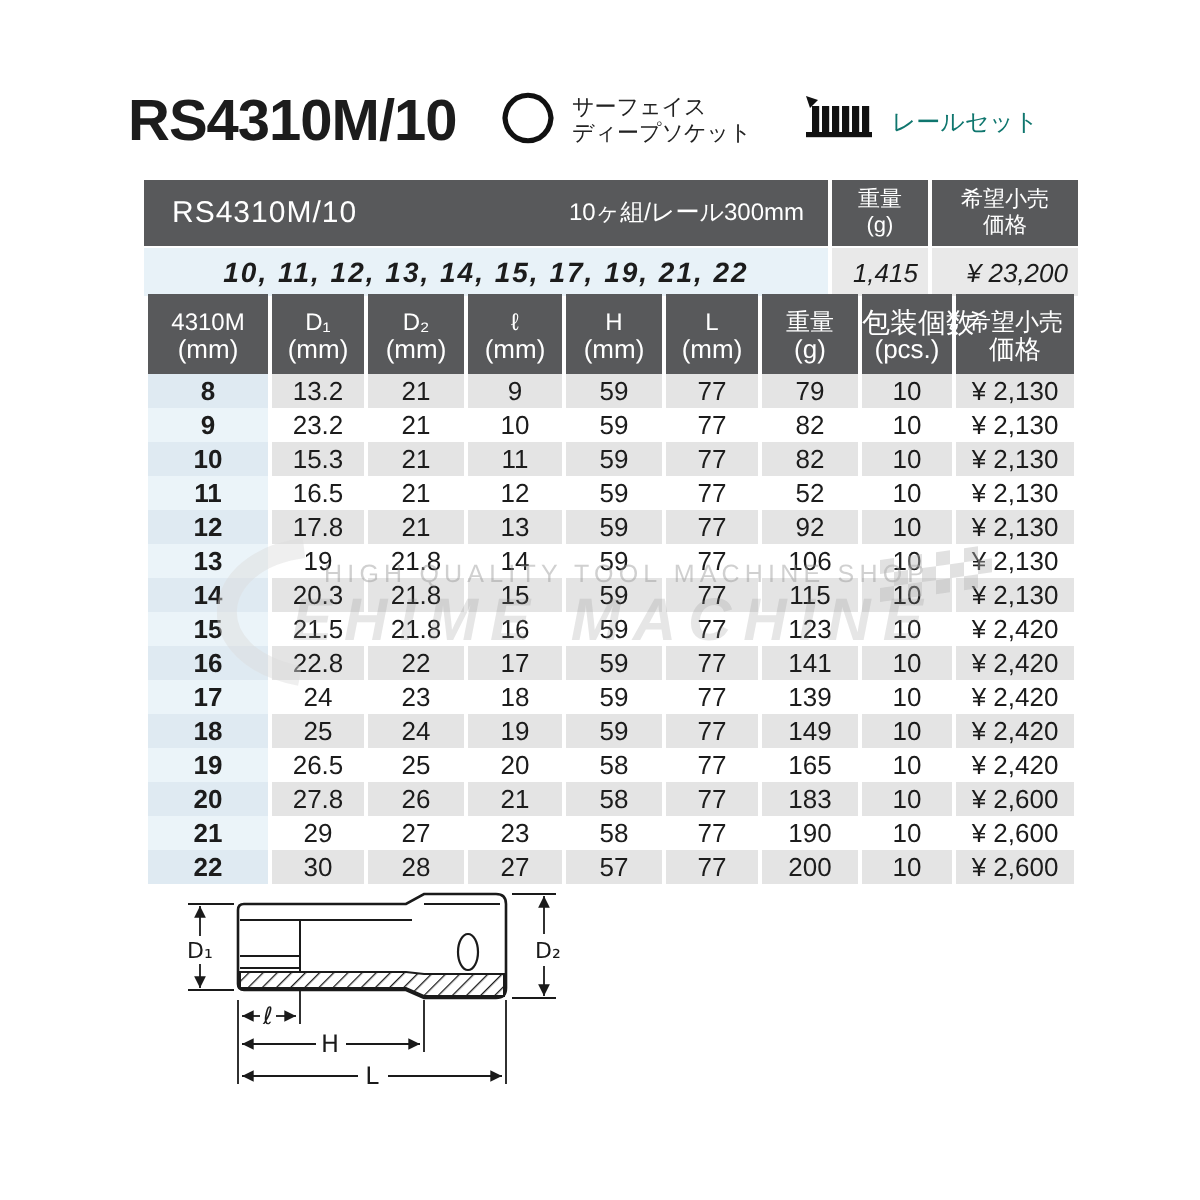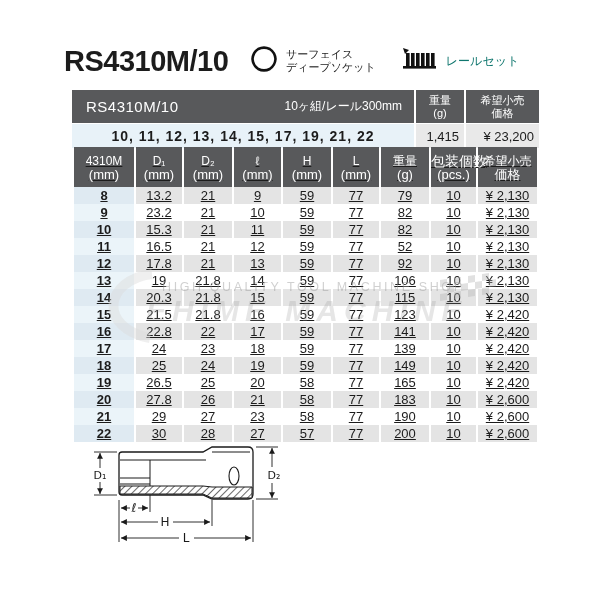--- a/index.html
+++ b/index.html
@@ -19,29 +19,29 @@
 
   
   .summary{position:absolute;left:72px;top:90px;width:467px;}
   .band{display:grid;grid-template-columns:1fr 48px 73px;column-gap:2px;}
   .band1{height:33px;margin-bottom:1px;}
   .band1 .cell{background:#58595b;color:#fff;display:flex;align-items:center;justify-content:center;}
   .band1 .main-cell{justify-content:space-between;padding:0 12px 0 14px;}
   .model-label{font-size:15px;letter-spacing:0.5px;}
   .composition-label{font-size:12px;}
   .hdr2{flex-direction:column;font-size:11px;line-height:12.5px;text-align:center;}
-  .band2{height:24px;}
+  .band2{height:24px;font-style:italic;}
   .band2 .cell{display:flex;align-items:center;}
   .sizes-cell{background:#e8f2f8;justify-content:center;font-weight:bold;
               font-size:14px;letter-spacing:1px;}
   .num-cell{background:#e9e9e9;justify-content:flex-end;padding-right:5px;font-size:13px;}
 
   
   table.spec{position:absolute;left:72px;top:147px;width:467px;
-             border-collapse:separate;border-spacing:2px 0;table-layout:fixed;text-decoration:underline;}
+             border-collapse:separate;border-spacing:2px 0;table-layout:fixed;}
   table.spec th{background:#58595b;color:#fff;font-weight:normal;height:40px;
                 vertical-align:middle;padding:0;text-align:center;white-space:nowrap;}
   .th-main{display:block;font-size:12px;line-height:14px;}
   .th-sub{display:block;font-size:13px;line-height:13px;}
   table.spec th:nth-child(8) .th-main{font-size:14px;}
   table.spec td{height:17px;padding:0;font-size:13px;line-height:17px;text-align:center;
                 white-space:nowrap;}
   tbody tr:nth-child(odd) td{background:#e4e4e4;}
   tbody tr:nth-child(even) td{background:#ffffff;}
   tbody tr:nth-child(odd) td.size{background:#dfeaf2;}

